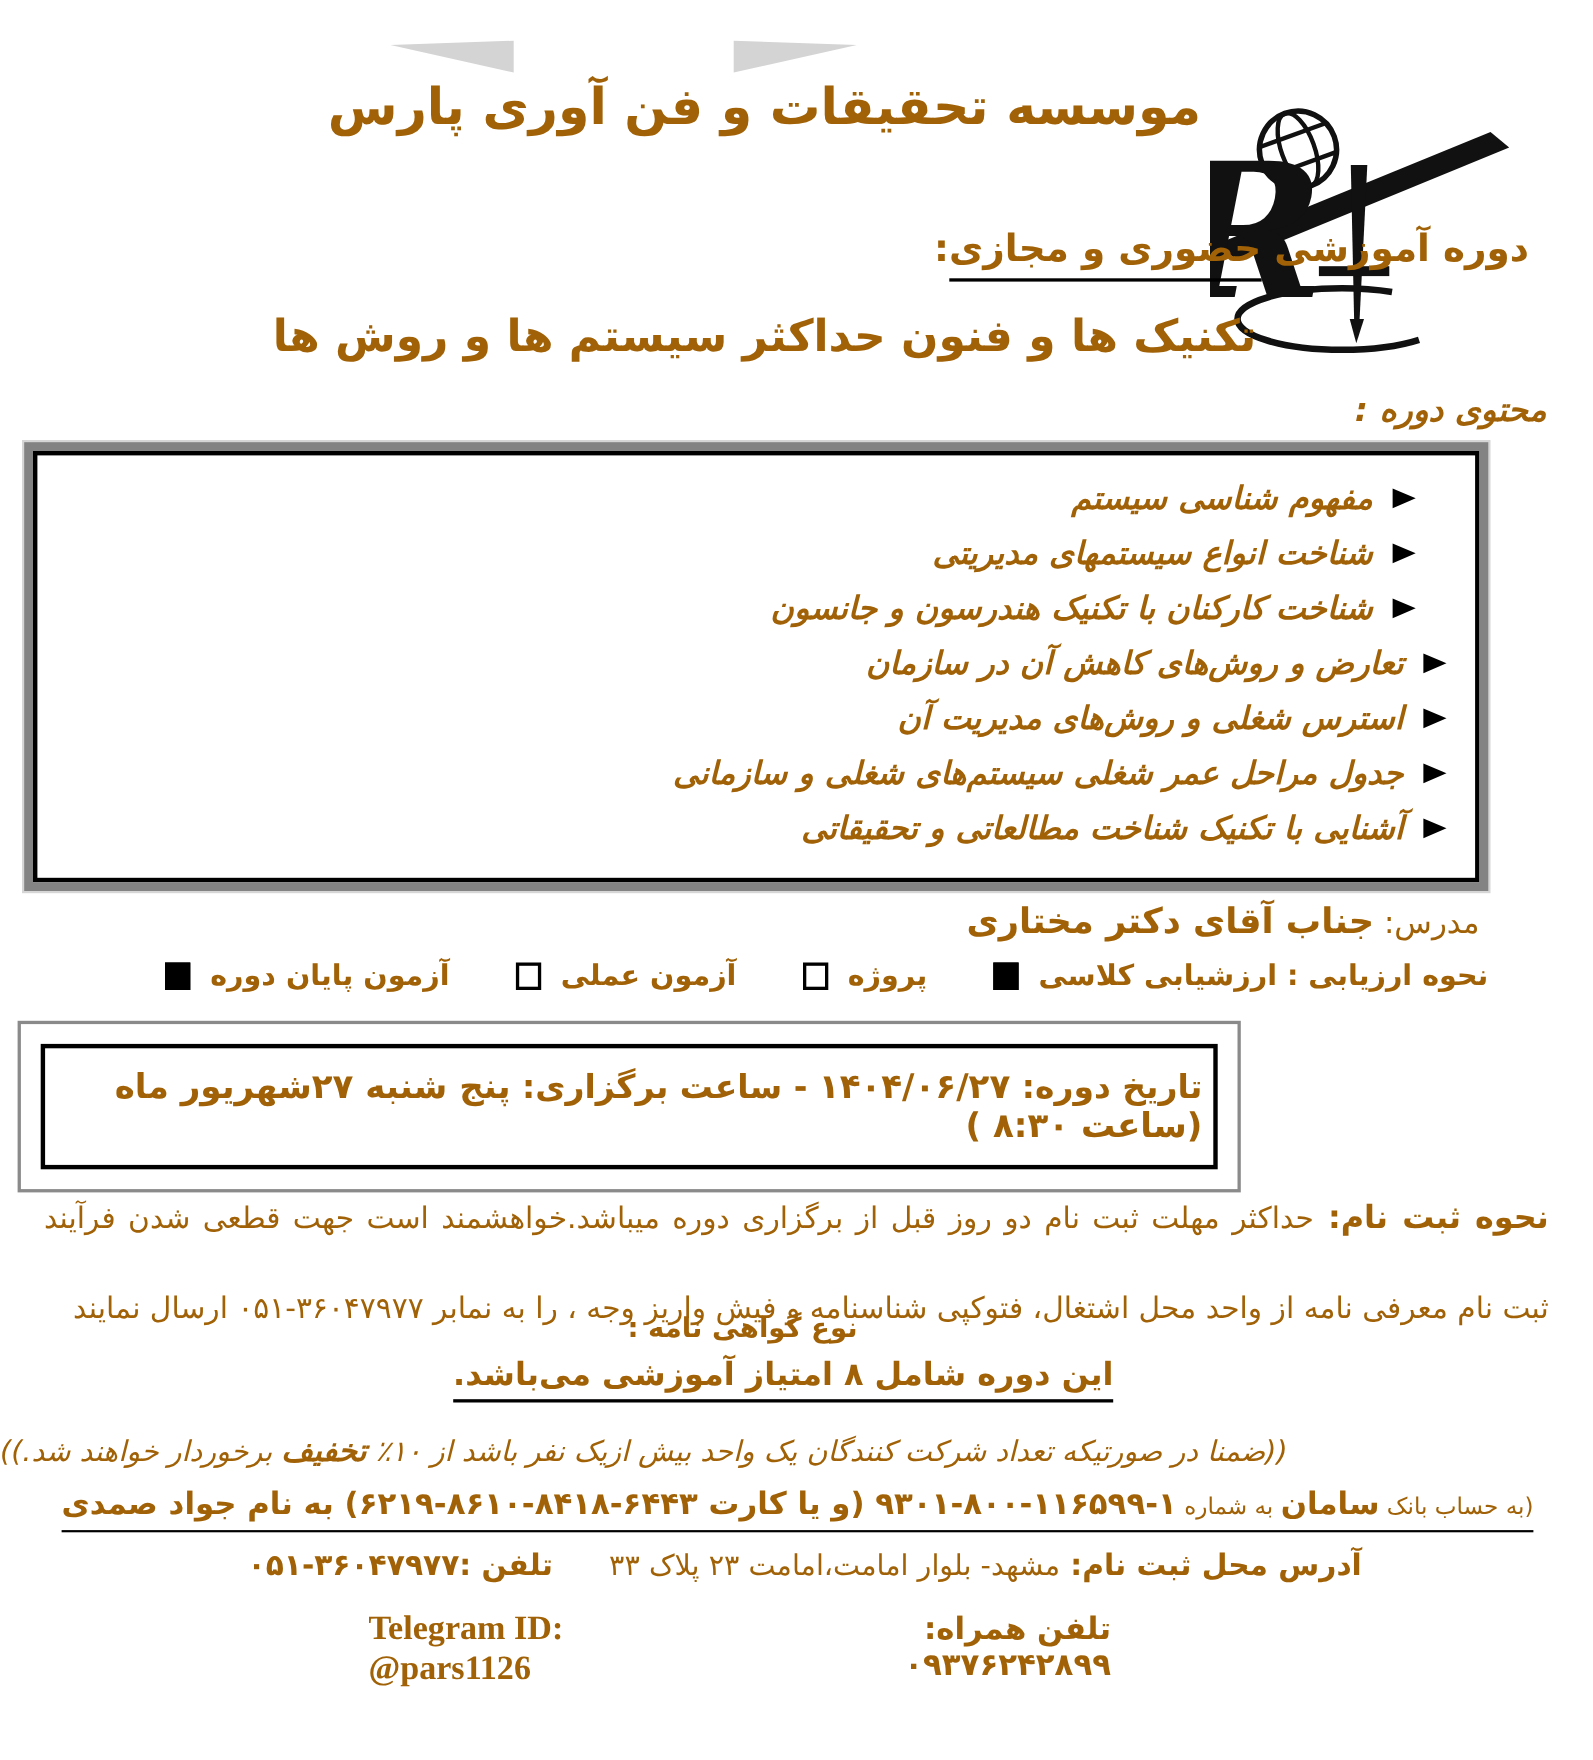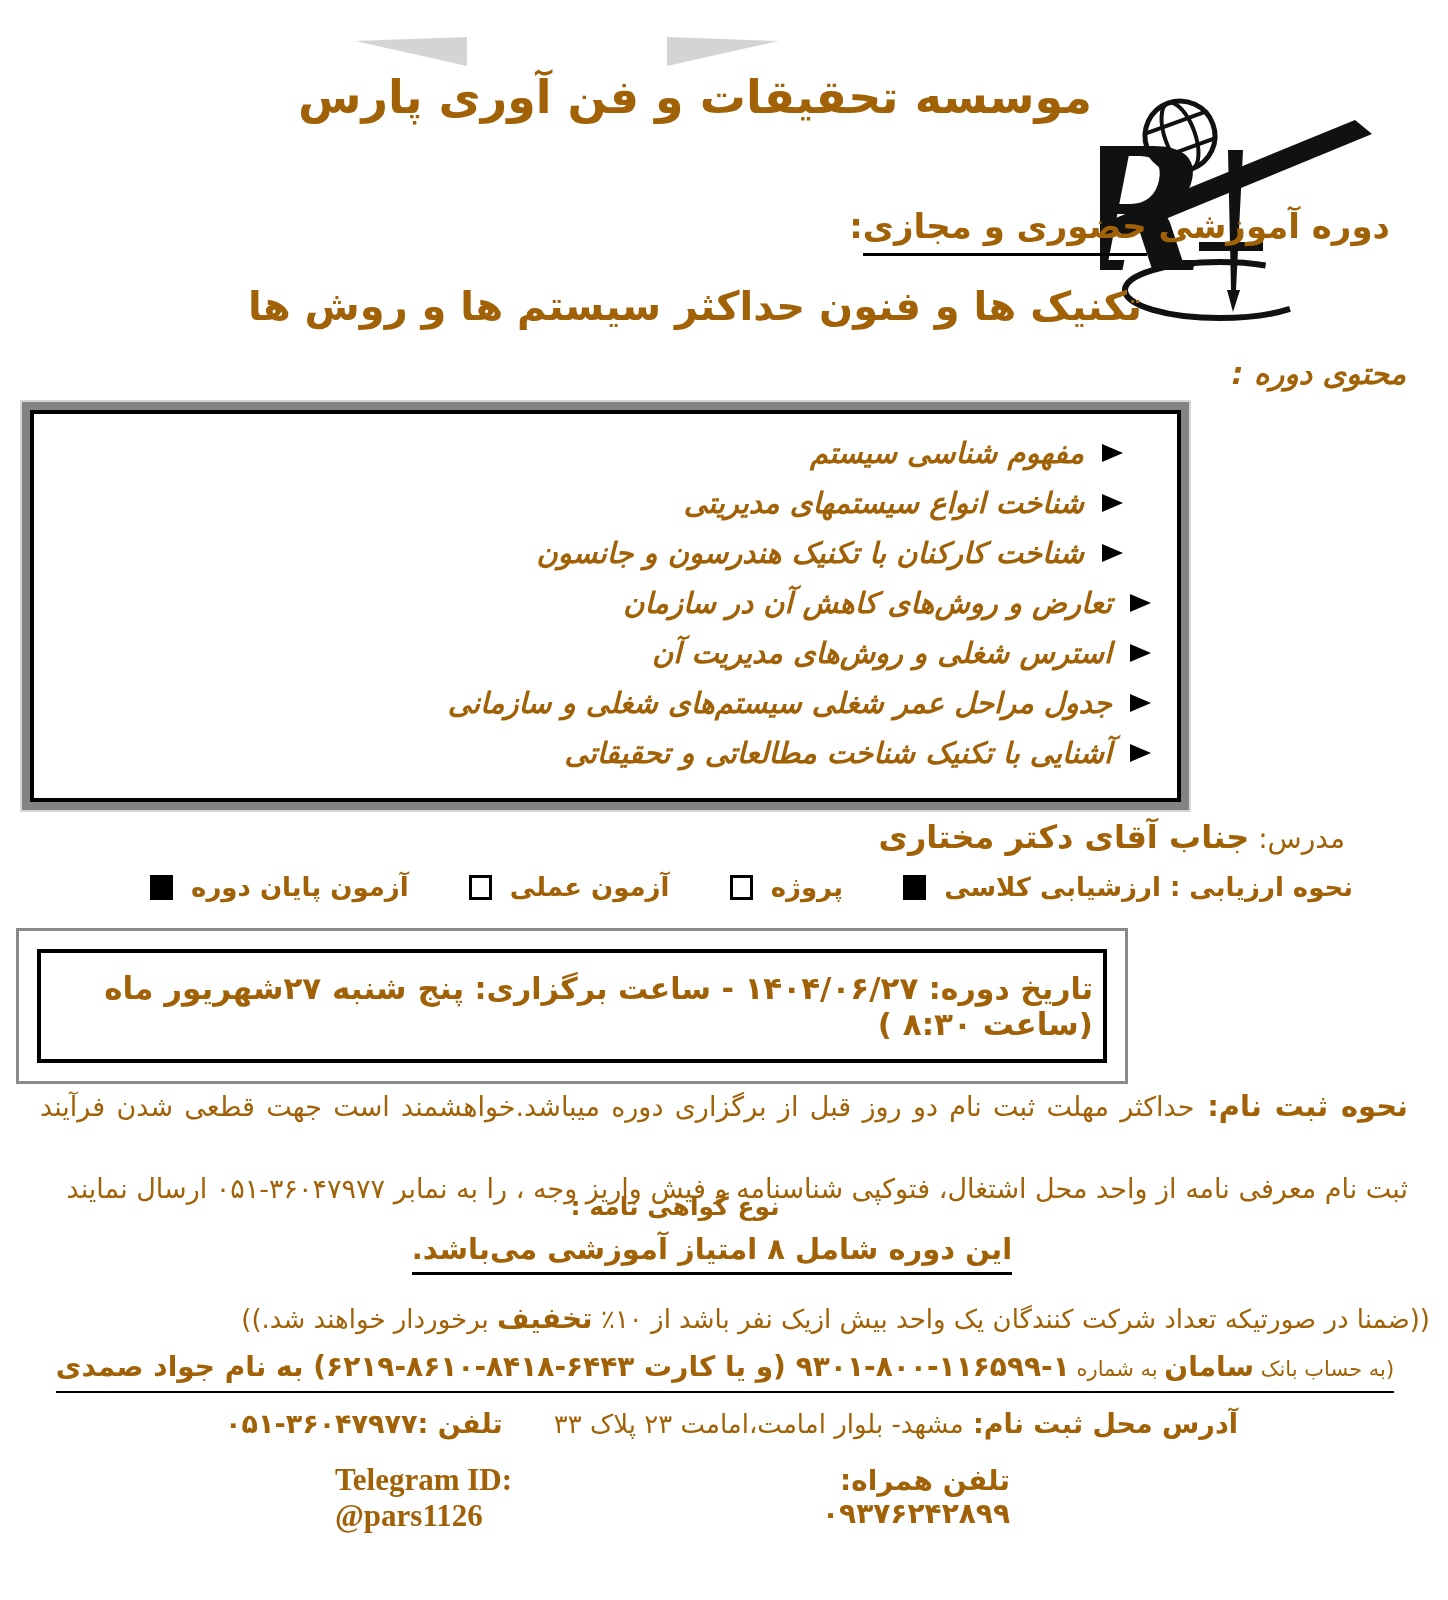--- a/index.html
+++ b/index.html
@@ -20,21 +20,21 @@
   .main-title{position:absolute;top:70px;left:0;width:1390px;text-align:center;font-size:46px;font-weight:bold;letter-spacing:1px;}
   .course-type{position:absolute;top:206px;left:0;width:1390px;text-align:right;font-size:34px;font-weight:bold;}
   .course-type .ul{display:inline-block;border-bottom:3px solid #000;padding-bottom:7px;}
   .course-title{position:absolute;top:283px;left:0;width:1390px;text-align:center;font-size:40px;font-weight:bold;}
 
   .logo{position:absolute;top:92px;left:1100px;width:300px;height:240px;}
 
   .section-label{position:absolute;top:356px;right:42px;font-size:30px;font-weight:bold;font-style:italic;}
 
   .content-box{
-    position:absolute;top:410px;left:30px;width:1151px;height:392px;
+    position:absolute;top:410px;left:30px;width:1315px;height:392px;
     box-sizing:border-box;border:4px solid #000;
     outline:8px solid #838383;
     box-shadow:0 0 0 10px #d6d6d6;
     background:#fff;
     padding:14px 26px 0 10px;
   }
   .content-list{list-style:none;margin:0;padding:0;}
   .content-list li{display:flex;align-items:center;gap:18px;height:50px;font-size:29px;font-weight:bold;font-style:italic;}
   .content-list li.indent{padding-right:28px;}
   .arrow{flex:0 0 auto;width:0;height:0;border-top:9px solid transparent;border-bottom:9px solid transparent;border-left:21px solid #000;}
@@ -51,21 +51,21 @@
   .date-box-inner{border:4px solid #000;padding:17px 10px;font-size:30px;text-align:right;}
   .date-box-inner b{font-size:31px;}
 
   .registration{position:absolute;top:1038px;right:40px;left:40px;font-size:27px;line-height:82px;text-align:justify;}
   .registration b{font-size:29px;}
 
   .cert-heading{position:absolute;top:1192px;left:0;width:1350px;text-align:center;font-size:25px;font-weight:bold;}
   .cert-points{position:absolute;top:1232px;left:0;width:1424px;text-align:center;font-size:29px;font-weight:bold;}
   .cert-points .ul{display:inline-block;border-bottom:3px solid #000;padding-bottom:6px;}
 
-  .discount{position:absolute;top:1302px;left:0;width:1430px;text-align:right;font-size:26px;}
+  .discount{position:absolute;top:1302px;left:0;width:1430px;text-align:left;font-size:26px;font-style:italic;}
   .discount b{font-size:28px;}
 
   .payment{position:absolute;top:1350px;left:0;width:1450px;text-align:center;font-size:21px;}
   .payment .ul{display:inline-block;border-bottom:2px solid #000;padding-bottom:8px;}
   .payment b{font-size:28px;}
 
   .contact-row{position:absolute;top:1408px;right:210px;left:225px;display:flex;justify-content:space-between;align-items:baseline;font-size:27px;font-weight:bold;}
   .contact-row .addr-val{font-weight:normal;font-size:26px;}
 
   .footer-row{position:absolute;top:1462px;right:438px;left:335px;display:flex;justify-content:space-between;align-items:baseline;font-size:28px;font-weight:bold;}

